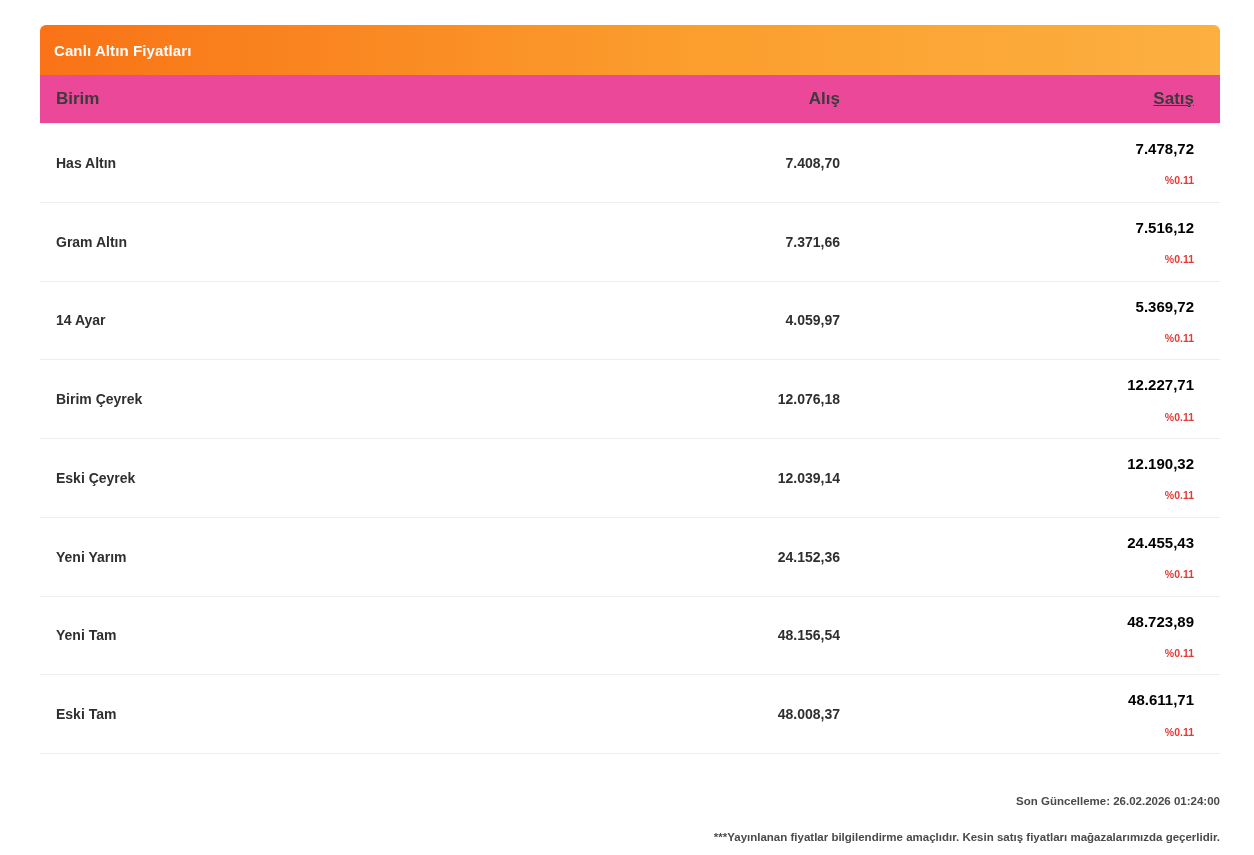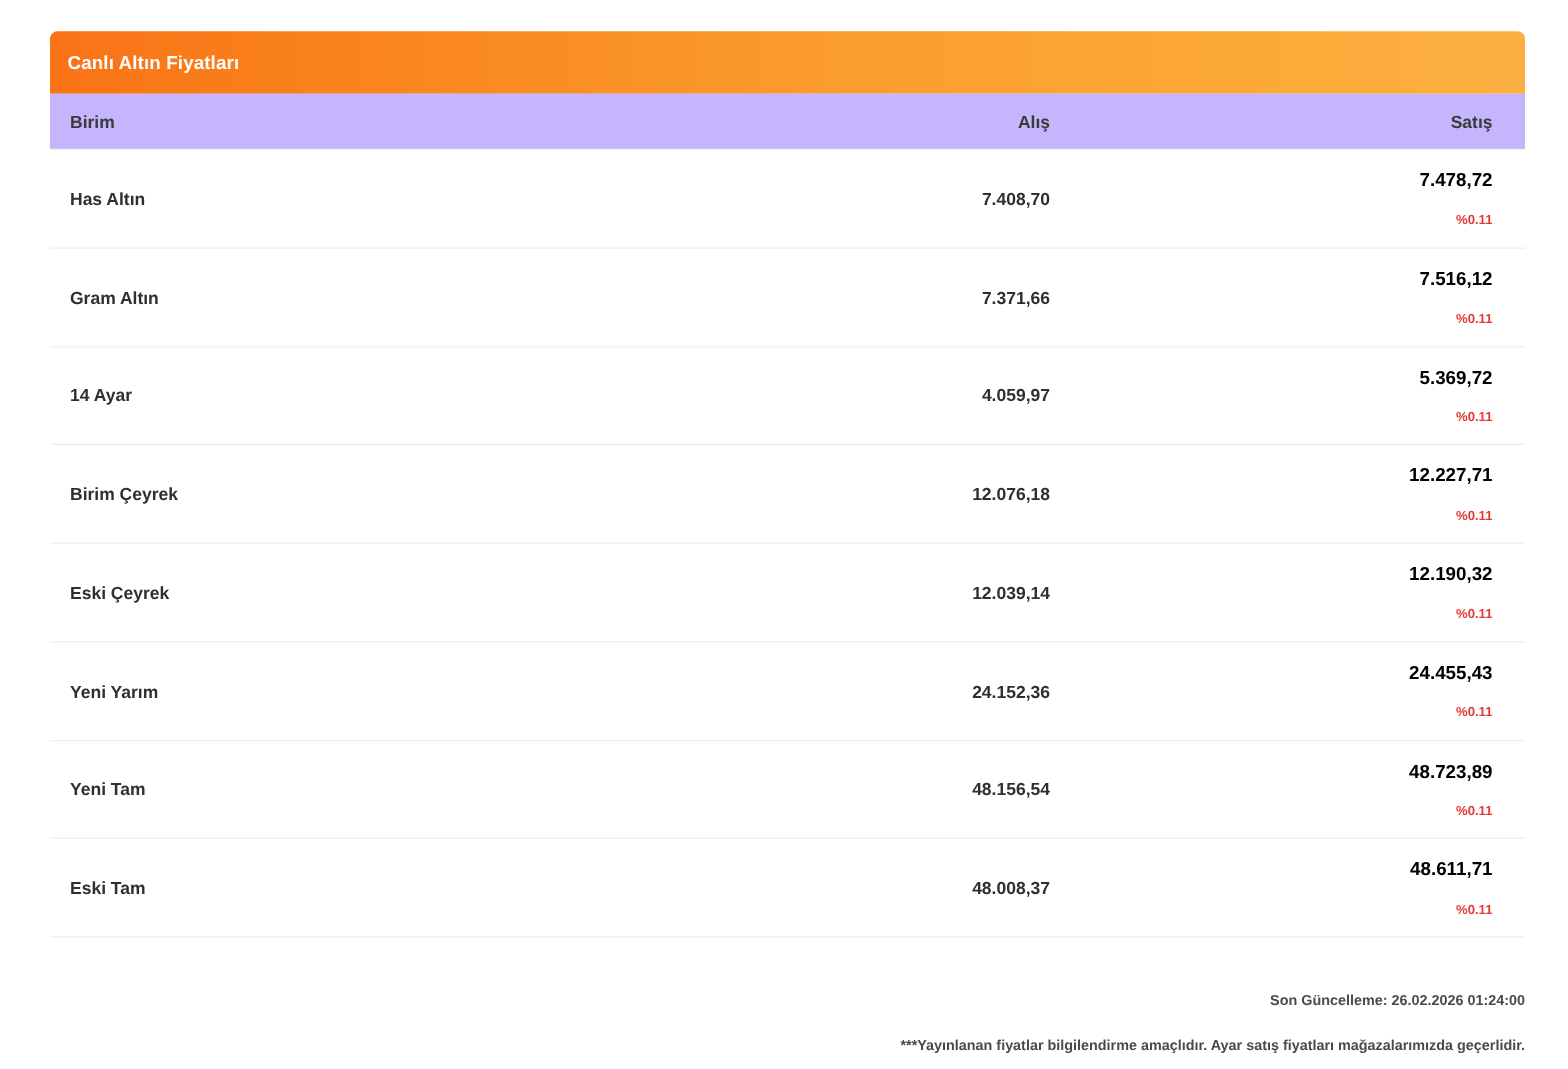--- a/index.html
+++ b/index.html
@@ -40,40 +40,41 @@
     font-size: 15px;
     font-weight: bold;
     letter-spacing: 0.1px;
   }
   .table {
     width: 100%;
     border-collapse: collapse;
     table-layout: fixed;
   }
   .table thead th {
-    background: #c4b5fd;
-    font-size: 14px;
+    background: #ec4899;
+    font-size: 17px;
     font-weight: bold;
     color: #3b3b3b;
     padding: 14px 16px;
     text-align: right;
     border: none;
   }
   .table thead th.col-unit {
     text-align: left;
     padding-left: 16px;
     width: 420px;
   }
   .table thead th.col-buy {
     width: 380px;
     padding-right: 0px;
   }
   .table thead th.col-sell {
     width: 380px;
     padding-right: 26px;
+    text-decoration: underline;
   }
   .table tbody tr {
     border-bottom: 1px solid #eeeeee;
   }
   .table tbody tr:first-child td {
     border-top: 1px solid #eeeeee;
   }
   .table tbody td {
     padding: 16px;
     font-size: 14px;
@@ -227,16 +228,16 @@
             <span class="sell-change">%0.11</span>
           </td>
         </tr>
 
       </tbody>
     </table>
   </div>
 
   <div class="footer">
     <div class="footer-update">Son Güncelleme: 26.02.2026 01:24:00</div>
-    <div class="footer-note">***Yayınlanan fiyatlar bilgilendirme amaçlıdır. Ayar satış fiyatları mağazalarımızda geçerlidir.</div>
+    <div class="footer-note">***Yayınlanan fiyatlar bilgilendirme amaçlıdır. Kesin satış fiyatları mağazalarımızda geçerlidir.</div>
   </div>
 
 </div>
 
 </body></html>

